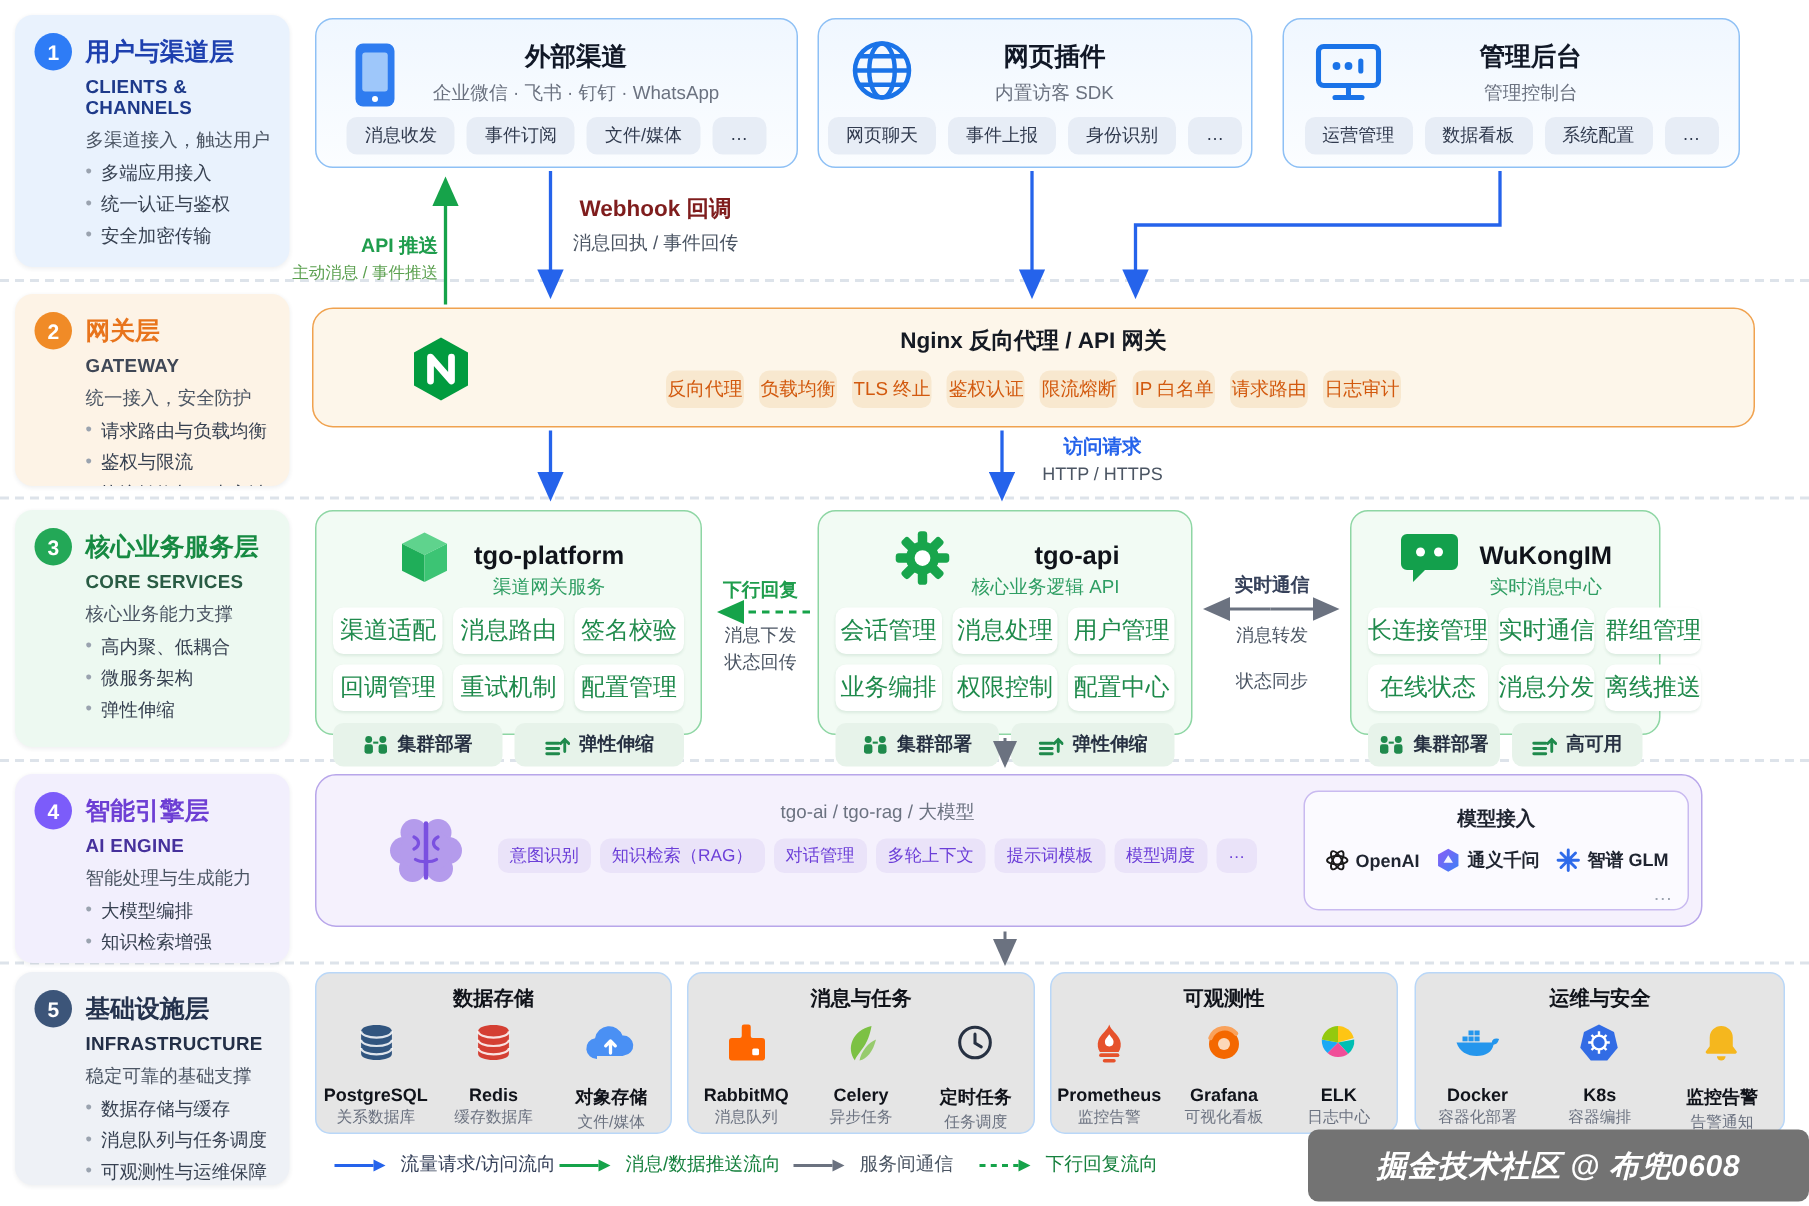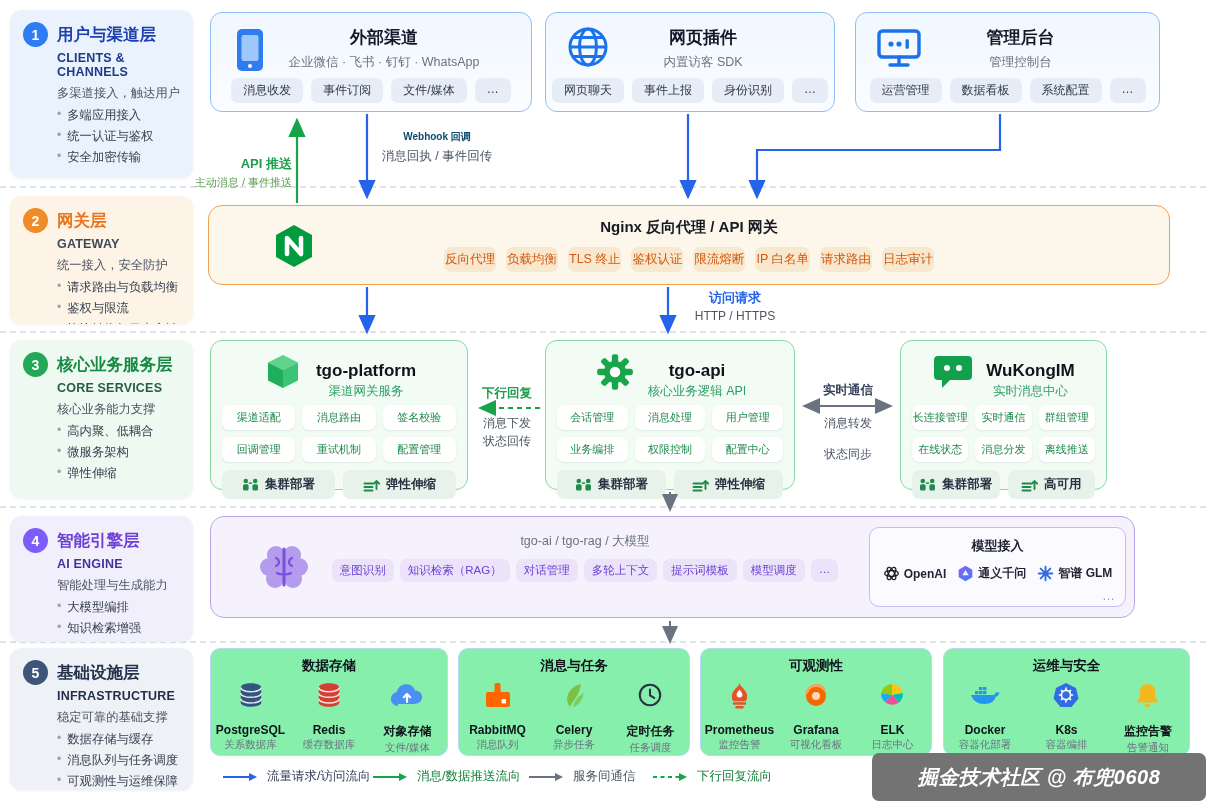--- a/index.html
+++ b/index.html
@@ -25,41 +25,41 @@
   .pill-b{background:#e7edf6;color:#303a4e;font-size:12px;padding:4px 12px;border-radius:7px;white-space:nowrap;}
   
   .gw{position:absolute;left:208px;top:205px;width:962px;height:80px;background:#fdf6ea;border:1.5px solid #f0a24f;border-radius:14px;box-sizing:border-box;}
   .gw .logo{position:absolute;left:64px;top:17px;}
   .gw .t{position:absolute;left:0;right:0;top:12px;text-align:center;font-weight:bold;font-size:15px;color:#151a23;}
   .gw .tags{position:absolute;left:0;right:0;top:41px;display:flex;justify-content:center;gap:10px;}
   .pill-o{background:#f8e8cf;color:#d2590e;font-size:12.5px;padding:4px 1px;border-radius:7px;white-space:nowrap;}
   
   .core{position:absolute;top:340px;height:150px;background:#f2fbf4;border:1.5px solid #8ed6a4;border-radius:12px;box-sizing:border-box;padding:10px 11px 0 11px;}
   .core .hd{display:flex;align-items:center;justify-content:center;gap:12px;height:46px;}
-  .core .tt{font-weight:bold;font-size:17px;color:#10131a;text-align:center;margin-top:12px;}
+  .core .tt{font-weight:bold;font-size:17px;color:#10131a;text-align:right;margin-top:12px;}
   .core .ts{font-size:12.5px;color:#2f9e63;text-align:center;margin-top:2px;}
   .core .grid{display:grid;grid-template-columns:repeat(3,1fr);gap:7px;margin-top:8px;}
-  .pill-g{background:#fff;color:#1f8a4c;font-size:11px;text-align:center;padding:5px 0;border-radius:7px;box-shadow:0 1px 2px rgba(22,101,52,.10);white-space:nowrap;}
+  .pill-g{background:#fff;color:#1f8a4c;font-size:16px;text-align:center;padding:5px 0;border-radius:7px;box-shadow:0 1px 2px rgba(22,101,52,.10);white-space:nowrap;}
   .core .brow{display:flex;gap:8px;margin-top:8px;justify-content:space-between;}
   .badge-g{flex:1;background:#e7f3ea;border-radius:7px;display:flex;align-items:center;justify-content:center;gap:6px;font-size:12.5px;color:#273142;font-weight:bold;padding:6px 0;}
   
   .ai{position:absolute;left:210px;top:516px;width:925px;height:102px;background:#f5f1fd;border:1.5px solid #b8a6ea;border-radius:14px;box-sizing:border-box;}
   .ai .brain{position:absolute;left:46px;top:24px;}
   .ai .mid{position:absolute;left:118px;width:512px;top:13px;text-align:center;}
   .ai .t{font-size:16.5px;font-weight:bold;color:#15181f;}
   .ai .s{font-size:12.5px;color:#6b7280;margin-top:3px;}
   .ai .tags{display:flex;justify-content:center;gap:6px;margin-top:9px;}
   .pill-p{background:#eae3f9;color:#6c3fd8;font-size:11.5px;padding:4px 8px;border-radius:7px;white-space:nowrap;}
   .models{position:absolute;left:658px;top:10px;width:257px;height:80px;border:1.5px solid #c9baf0;border-radius:10px;background:#fbfaff;box-sizing:border-box;}
   .models .mt{text-align:center;font-size:13px;font-weight:bold;color:#1f2430;margin-top:9px;}
   .models .row{display:flex;justify-content:center;gap:11px;margin-top:10px;align-items:center;}
   .mitem{display:flex;align-items:center;gap:4px;font-size:12px;font-weight:bold;color:#1f2430;white-space:nowrap;}
   .models .more{position:absolute;right:10px;bottom:3px;color:#9ca3af;font-size:13px;}
   
-  .infra{position:absolute;top:648px;height:108px;background:#86efac;border:1.5px solid #b9d7f8;border-radius:10px;box-sizing:border-box;}
+  .infra{position:absolute;top:648px;height:108px;background:#e5e5e5;border:1.5px solid #b9d7f8;border-radius:10px;box-sizing:border-box;}
   .infra .t{text-align:center;font-weight:bold;font-size:13.5px;color:#10131a;margin-top:8px;}
   .infra .row{display:flex;justify-content:space-evenly;margin-top:5px;}
   .item{display:flex;flex-direction:column;align-items:center;width:33%;}
   .item .ic{height:30px;display:flex;align-items:center;justify-content:center;}
   .item .n{font-size:12px;font-weight:bold;color:#10131a;margin-top:13px;white-space:nowrap;}
   .item .d{font-size:10.5px;color:#6b7280;margin-top:1px;white-space:nowrap;}
   
   .fl{position:absolute;line-height:1.25;}
   .fl .l1{font-weight:bold;}
   
@@ -593,21 +593,21 @@
     <path d="M847 406H889" stroke="#6b7280" stroke-width="2" fill="none" marker-end="url(#ay)"></path>
     <path d="M670 492V508" stroke="#6b7280" stroke-width="2" fill="none" marker-end="url(#ay)"></path>
     <path d="M670 621V640" stroke="#6b7280" stroke-width="2" fill="none" marker-end="url(#ay)"></path>
   </svg>
 
   <div class="fl" style="left:170px;top:156px;width:122px;text-align:right">
     <div class="l1" style="color:#1f9d4d;font-size:13px">API 推送</div>
     <div style="color:#5ba04f;font-size:11px;margin-top:4px">主动消息 / 事件推送</div>
   </div>
   <div class="fl" style="left:352px;top:131px;width:170px;text-align:center">
-    <div class="l1" style="color:#0c4a6e;font-size:10px">Webhook 回调</div>
+    <div class="l1" style="color:#7f1d1d;font-size:15px">Webhook 回调</div>
     <div style="color:#4b5563;font-size:12.5px;margin-top:5px">消息回执 / 事件回传</div>
   </div>
   <div class="fl" style="left:680px;top:290px;width:110px;text-align:center">
     <div class="l1" style="color:#2563eb;font-size:13px">访问请求</div>
     <div style="color:#4b5563;font-size:12px;margin-top:3px">HTTP / HTTPS</div>
   </div>
   <div class="fl" style="left:460px;top:386px;width:94px;text-align:center">
     <div class="l1" style="color:#1f9d4d;font-size:12.5px">下行回复</div>
     <div style="color:#4b5563;font-size:12px;margin-top:14px">消息下发</div>
     <div style="color:#4b5563;font-size:12px;margin-top:3px">状态回传</div>

